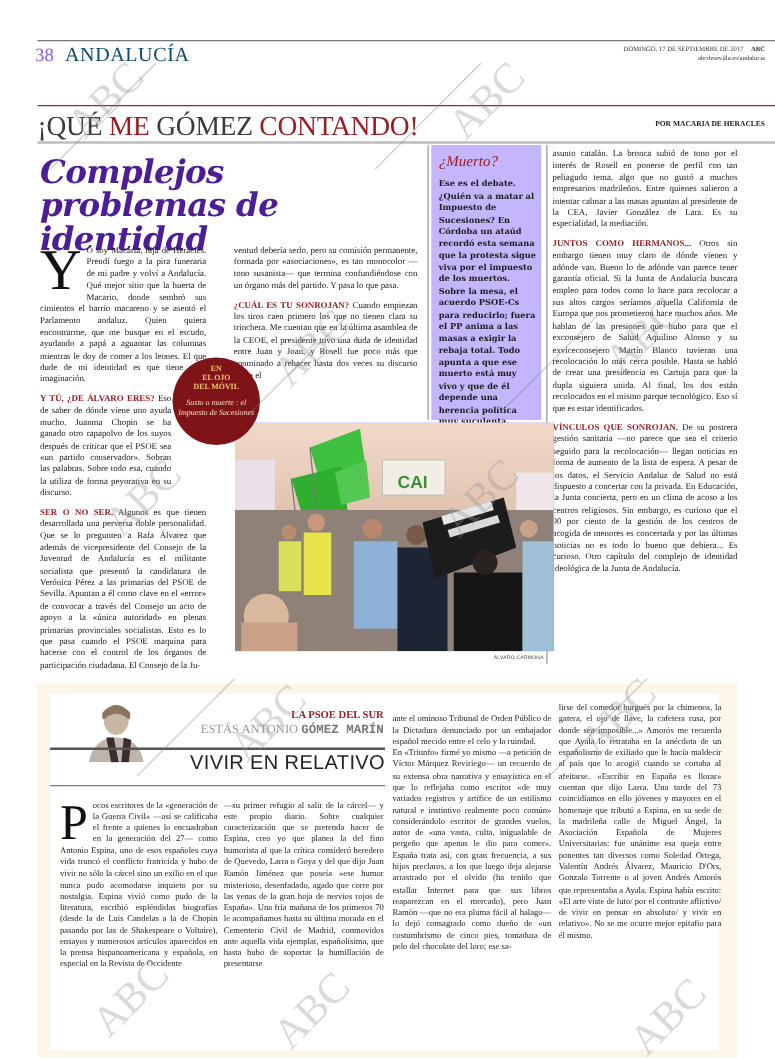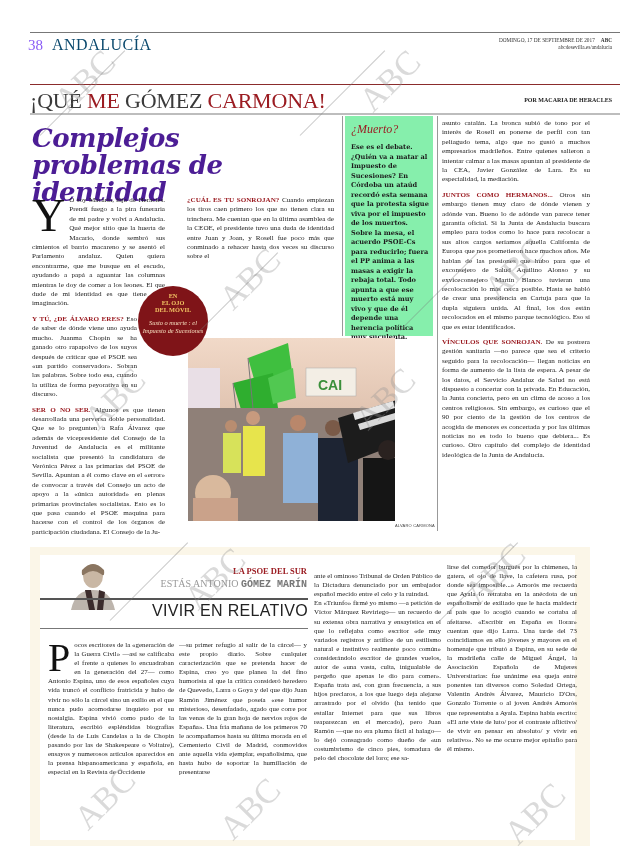--- a/index.html
+++ b/index.html
@@ -22,32 +22,32 @@
   
   .headline { position: absolute; left: 32px; top: 125px; width: 300px; font-family: "DejaVu Serif", serif; font-style: italic; font-weight: bold; font-size: 26px; line-height: 27px; color: #4c1d95; letter-spacing: -0.5px; }
 
   
   .col { position: absolute; font-family: "Liberation Serif", serif; font-size: 7.1px; line-height: 9.4px; color: #222; text-align: justify; hyphens: auto; }
   .col p { margin-bottom: 6px; }
   .lead-red { color: #9b1c22; font-weight: bold; }
   .dropcap { float: left; font-family: "Liberation Serif", serif; font-size: 46px; line-height: 38px; margin: 1px 4px 0 0; color: #111; }
 
   
-  .sidebar-box { position: absolute; left: 345px; top: 116px; width: 88px; height: 220px; background: #86efac; }
+  .sidebar-box { position: absolute; left: 345px; top: 116px; width: 88px; height: 220px; background: #c4b5fd; }
   .vline { position: absolute; width: 1px; background: #999; }
   .sidebar-title { font-family: "Liberation Serif", serif; font-style: italic; font-size: 12px; color: #9b1c22; margin: 6px 0 6px 6px; }
   .sidebar-text { margin: 0 4px 0 6px; font-family: "DejaVu Serif", serif; font-weight: bold; font-size: 6.6px; line-height: 9.5px; color: #1c1c1c; }
 
   
   .badge { position: absolute; left: 138px; top: 286px; width: 70px; height: 70px; border-radius: 50%; background: #7f1418; color: #fff; text-align: center; z-index: 5; padding-top: 7px; }
   .badge .b1 { font-family: "Liberation Serif", serif; font-weight: bold; font-size: 6.3px; line-height: 6.8px; color: #f3c564; }
   .badge .b2 { font-family: "Liberation Serif", serif; font-style: italic; font-size: 6.4px; line-height: 7.4px; color: #f7e0c0; margin-top: 6px; }
 
   
-  .photo { position: absolute; left: 188px; top: 338px; width: 207px; height: 183px; overflow: hidden; background: #c4b5fd; }
+  .photo { position: absolute; left: 188px; top: 338px; width: 255px; height: 183px; overflow: hidden; background: #c4b5fd; }
   .photo-credit { position: absolute; left: 395px; top: 523px; font-family: "Liberation Sans", sans-serif; font-size: 4px; color: #444; letter-spacing: 0.2px; }
 
   
   .lower-panel { position: absolute; left: 30px; top: 547px; width: 560px; height: 299px; background: #fbf6e8; }
   .lower-inner { position: absolute; left: 40px; top: 555px; width: 535px; height: 285px; background: #fff; }
   .author-photo { position: absolute; left: 65px; top: 560px; width: 56px; height: 50px; overflow: hidden; }
   .col-kicker { position: absolute; right: 313px; top: 566px; font-family: "Liberation Serif", serif; font-weight: bold; font-size: 8.5px; color: #9b1c22; text-align: right; }
   .author-name { position: absolute; right: 313px; top: 578px; font-family: "Liberation Serif", serif; font-size: 10px; color: #999; text-align: right; white-space: nowrap; }
   .author-name b { color: #777; font-weight: bold; font-family: Liberation Mono, monospace; }
   .rule-dark { position: absolute; left: 40px; top: 598px; width: 268px; height: 2px; background: #555; }
@@ -64,34 +64,35 @@
 <div class="top-rule"></div>
 <div class="page-num">38</div>
 <div class="section-name">ANDALUCÍA</div>
 <div class="dateline">
   <div><span>DOMINGO, 17 DE SEPTIEMBRE DE 2017</span><span class="abc">ABC</span></div>
   <div>abcdesevilla.es/andalucia</div>
 </div>
 
 <div class="rule-red"></div>
 <div class="column-title">
-  <span>¡QUÉ </span><span class="red">ME</span><span> GÓMEZ </span><span class="red">CARMONA!</span>
+  <span>¡QUÉ </span><span class="red">ME</span><span> GÓMEZ </span><span class="red">CONTANDO!</span>
 </div>
 <div class="byline">POR MACARIA DE HERACLES</div>
 <div class="rule-grey"></div>
 
 <div class="headline">Complejos problemas de identidad</div>
 
 <div class="col" style="left:32px; top:196px; width:133px;">
   <p><span class="dropcap">Y</span><span>O soy Macaria, hija de Heracles. Prendí fuego a la pira funeraria de mi padre y volví a Andalucía. Qué mejor sitio que la huerta de Macario, donde sembró sus cimientos el barrio macareno y se asentó el Parlamento andaluz. Quien quiera encontrarme, que me busque en el escudo, ayudando a papá a aguantar las columnas mientras le doy de comer a los leones. El que dude de mi identidad es que tiene poca imaginación.</span></p>
   <p style="width:105px;"><span class="lead-red">Y TÚ, ¿DE ÁLVARO ERES?</span><span> Eso de saber de dónde viene uno ayuda mucho. Juanma Chopin se ha ganado otro rapapolvo de los suyos después de criticar que el PSOE sea «un partido conservador». Sobran las palabras. Sobre todo esa, cuando la utiliza de forma peyorativa en su discurso.</span></p>
   <p><span class="lead-red">SER O NO SER.</span><span> Algunos es que tienen desarrollada una perversa doble personalidad. Que se lo pregunten a Rafa Álvarez que además de vicepresidente del Consejo de la Juventud de Andalucía es el militante socialista que presentó la candidatura de Verónica Pérez a las primarias del PSOE de Sevilla. Apuntan a él como clave en el «error» de convocar a través del Consejo un acto de apoyo a la «única autoridad» en plenas primarias provinciales socialistas. Esto es lo que pasa cuando el PSOE maquina para hacerse con el control de los órganos de participación ciudadana. El Consejo de la Ju-</span></p>
 </div>
 
 <div class="col" style="left:187px; top:196px; width:147px;">
+  <p><span>ventud debería serlo, pero su comisión permanente, formada por «asociaciones», es tan monocolor —tono susanista— que termina confundiéndose con un órgano más del partido. Y pasa lo que pasa.</span></p>
   <p style="padding-left:0;"><span class="lead-red">¿CUÁL ES TU SONROJAN?</span><span> Cuando empiezan los tiros caen primero los que no tienen clara su trinchera. Me cuentan que en la última asamblea de la CEOE, el presidente tuvo una duda de identidad entre Juan y Joan, y Rosell fue poco más que conminado a rehacer hasta dos veces su discurso sobre el</span></p>
 </div>
 
 <div class="vline" style="left:342px; top:116px; height:220px;"></div>
 <div class="sidebar-box">
   <div class="sidebar-title">¿Muerto?</div>
   <div class="sidebar-text">Ese es el debate. ¿Quién va a matar al Impuesto de Sucesiones? En Córdoba un ataúd recordó esta semana que la protesta sigue viva por el impuesto de los muertos. Sobre la mesa, el acuerdo PSOE-Cs para reducirlo; fuera el PP anima a las masas a exigir la rebaja total. Todo apunta a que ese muerto está muy vivo y que de él depende una herencia política muy suculenta.</div>
 </div>
 <div class="vline" style="left:437px; top:116px; height:415px;"></div>
 

